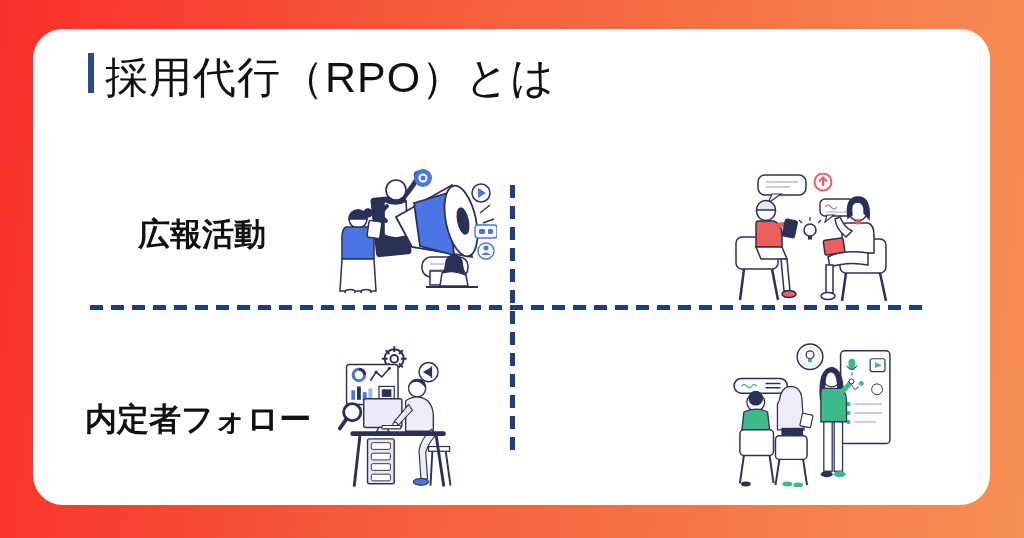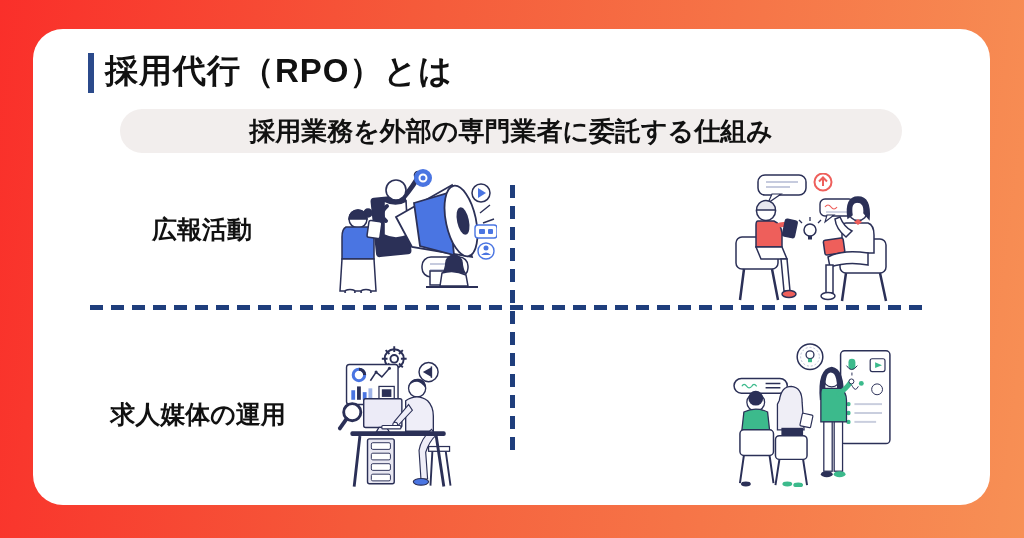--- a/index.html
+++ b/index.html
@@ -9,60 +9,57 @@
     --illo-red:#ee5f5b; --illo-green:#3cba8c;
   }
   *{box-sizing:border-box;margin:0;padding:0;}
   body{font-family:"Liberation Sans","DejaVu Sans",sans-serif;}
   .frame{position:relative;width:1024px;height:538px;overflow:hidden;
     background:linear-gradient(97deg,var(--frame-red) 0%,var(--frame-mid) 38%,var(--frame-orange) 100%);}
   .card{position:absolute;left:33px;top:29px;width:957px;height:476px;
     background:#ffffff;border-radius:30px;}
   .title-bar{position:absolute;left:55px;top:24px;width:6px;height:40px;
     background:var(--title-bar-blue);}
-  .page-title{position:absolute;left:72px;top:20px;font-size:33px;font-weight:700;
+  .page-title{position:absolute;left:72px;top:20px;font-size:43px;font-weight:400;
     color:var(--text-black);white-space:nowrap;letter-spacing:1px;}
   .banner{position:absolute;left:87px;top:80px;width:782px;height:44px;
     background:var(--banner-bg);border-radius:22px;display:flex;align-items:center;
     justify-content:center;}
   .banner-text{font-size:26px;font-weight:700;color:var(--text-black);white-space:nowrap;}
   .dash-h{position:absolute;left:57px;top:276px;width:840px;height:5px;
     background:repeating-linear-gradient(90deg,var(--accent-navy) 0 13px,transparent 13px 21px);}
   .dash-v{position:absolute;left:477px;top:156px;width:5px;height:267px;
     background:repeating-linear-gradient(180deg,var(--accent-navy) 0 13px,transparent 13px 21px);}
-  .q-label{position:absolute;width:260px;text-align:center;font-size:25px;font-weight:700;
+  .q-label{position:absolute;width:260px;text-align:center;font-size:32px;font-weight:700;
     color:var(--text-black);white-space:nowrap;}
   .q1-label{left:39px;top:184px;}
   .q2-label{left:456px;top:184px;}
   .q3-label{left:35px;top:369px;}
   .q4-label{left:469px;top:369px;}
   .illo{position:absolute;}
   .illo-pr{left:297px;top:138px;}
   .illo-interview{left:695px;top:144px;}
   .illo-desk{left:304px;top:312px;}
   .illo-board{left:692px;top:310px;}
 </style>
 </head>
 <body>
 
 <div class="frame">
   <div class="card">
 
     <div class="title-bar"></div>
     <h1 class="page-title">採用代行（RPO）とは</h1>
 
-    <div class="banner">
-      <span class="banner-text">採用業務を外部の専門業者に委託する仕組み</span>
-    </div>
 
     <div class="dash-h"></div>
     <div class="dash-v"></div>
 
     <div class="q-label q1-label">広報活動</div>
-    <div class="q-label q3-label">求人媒体の運用</div>
+    <div class="q-label q3-label">内定者フォロー</div>
 
     <svg class="illo illo-pr" width="167" height="126" viewBox="0 0 167 126">
       <g stroke="#2b3057" stroke-width="1.6">
         <rect x="44" y="30" width="34" height="58" rx="3" fill="#2b3057" transform="rotate(-6 61 59)"></rect>
         <path d="M74 30 Q84 18 88 10" stroke-width="5" fill="none" stroke-linecap="round"></path>
         <circle cx="88" cy="8" r="3.5" fill="#fff"></circle>
         <path d="M54 34 Q66 40 76 34 L78 68 Q66 74 54 68 Z" fill="#fff"></path>
         <circle cx="66" cy="23" r="10" fill="#fff"></circle>
         <path d="M57 39 Q48 47 56 54" stroke-width="4" fill="none" stroke-linecap="round"></path>
       </g>

